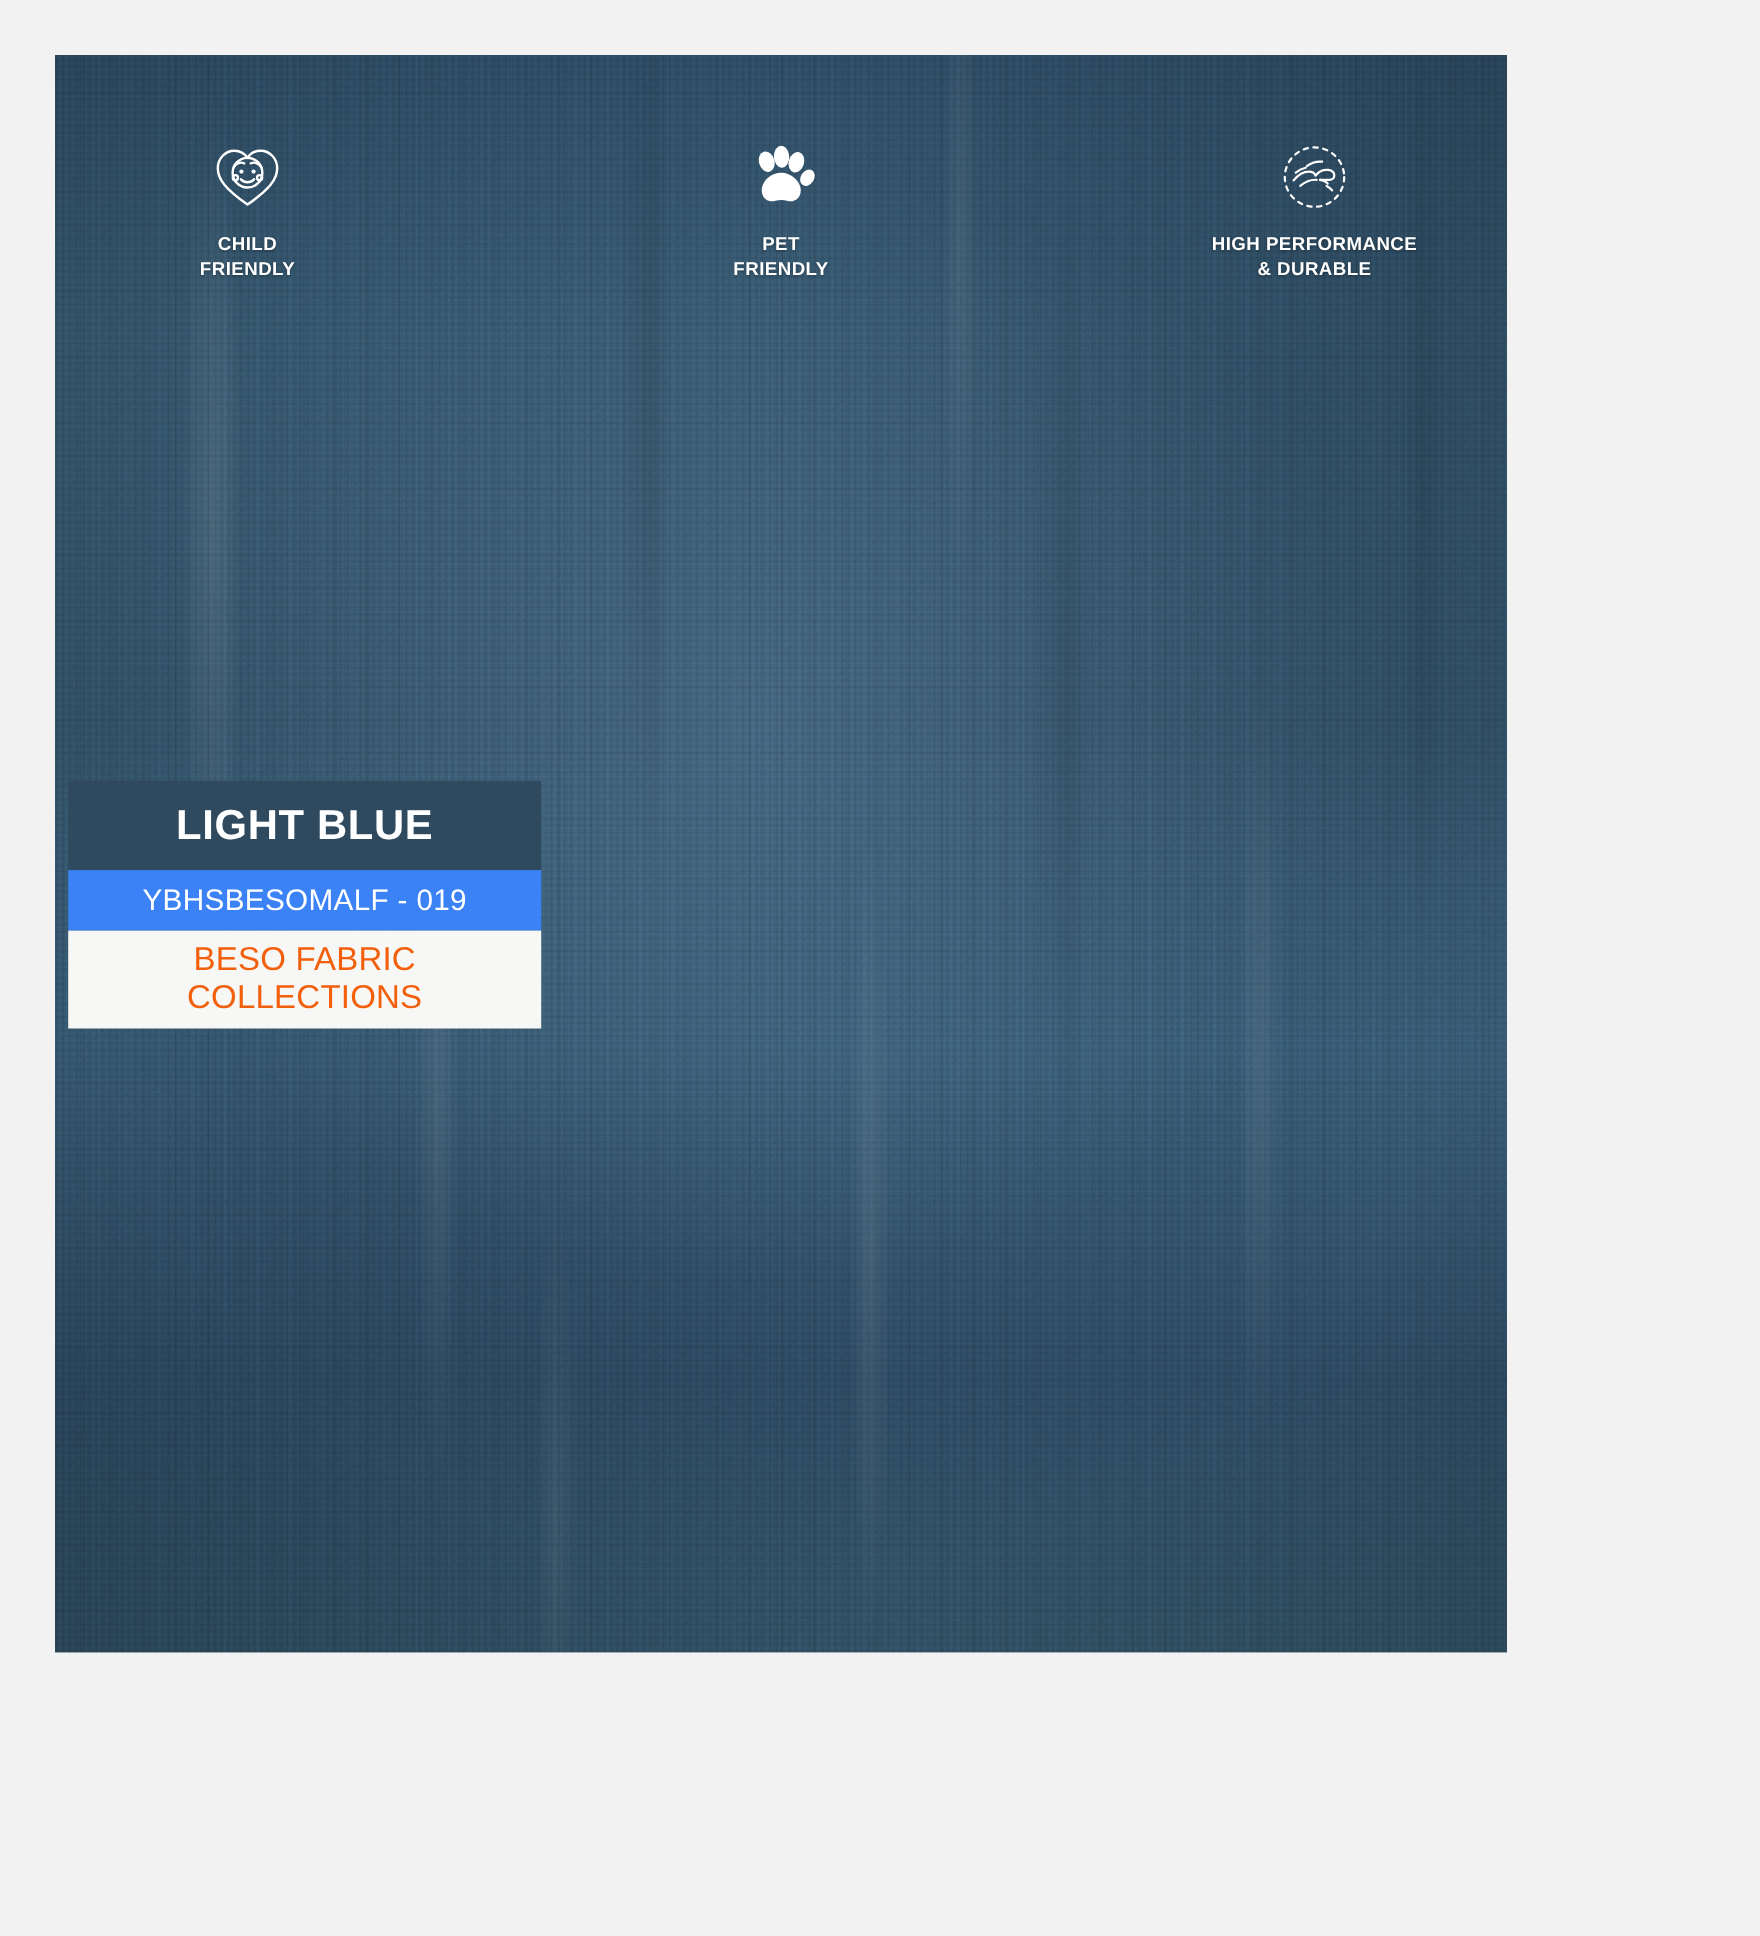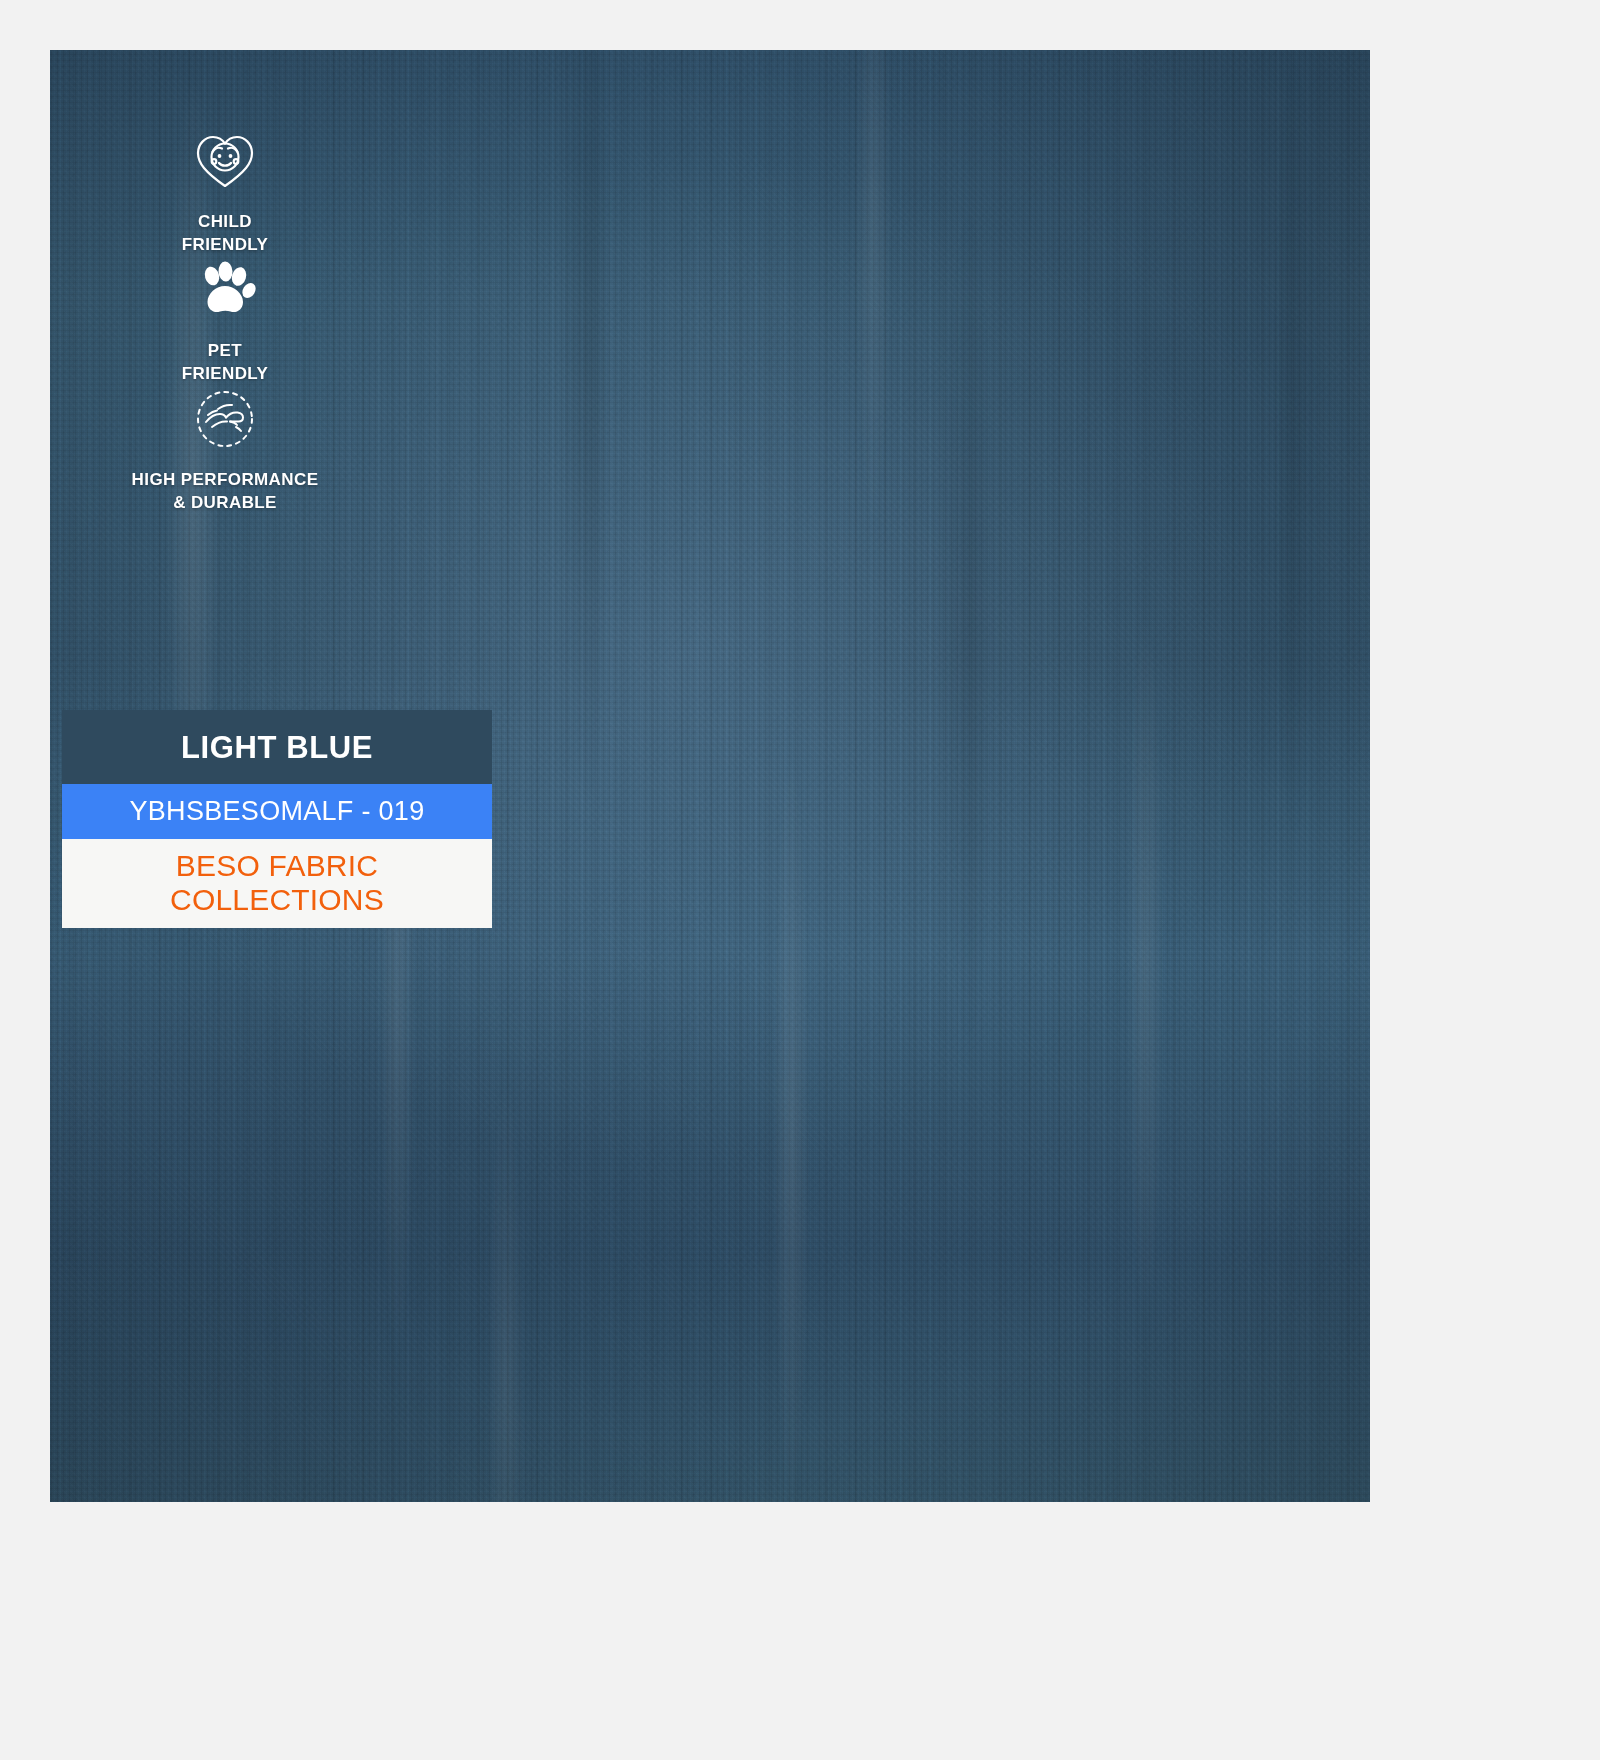--- a/index.html
+++ b/index.html
@@ -127,21 +127,20 @@
   #features {
     position: absolute;
     left: 0;
     top: 78px;
     width: 1320px;
     display: flex;
     align-items: flex-start;
     justify-content: space-between;
     padding: 0 60px;
     box-sizing: border-box;
-    flex-direction: column;
   }
 
   .feature {
     width: 230px;
     display: flex;
     flex-direction: column;
     align-items: center;
     color: #ffffff;
   }
 
@@ -168,21 +167,21 @@
   #label {
     position: absolute;
     left: 12px;
     top: 660px;
     width: 430px;
   }
 
   #label-name {
     background: #2f4a5e;
     color: #ffffff;
-    font-size: 31px;
+    font-size: 38px;
     font-weight: bold;
     letter-spacing: 0.6px;
     text-align: center;
     padding: 20px 10px 18px;
     box-sizing: border-box;
   }
 
   #label-code {
     background: #3b82f6;
     color: #ffffff;

